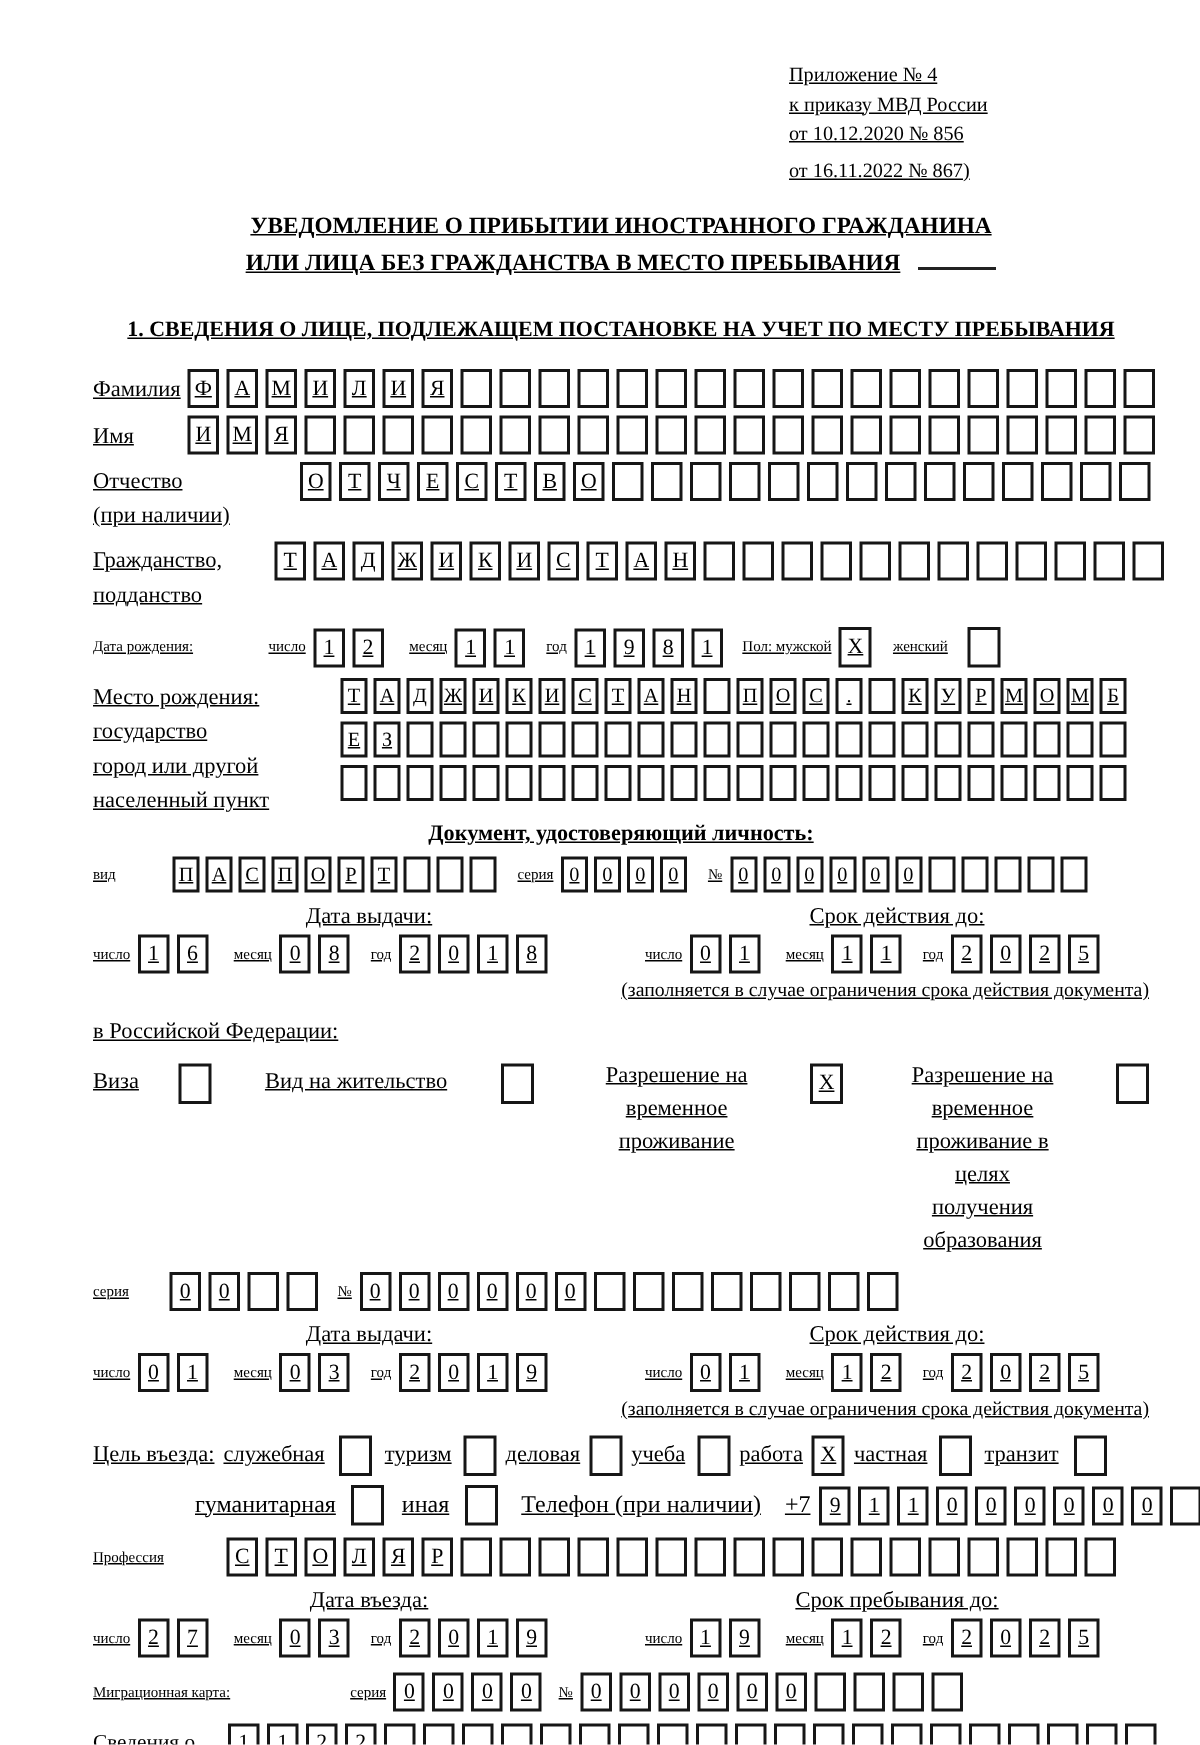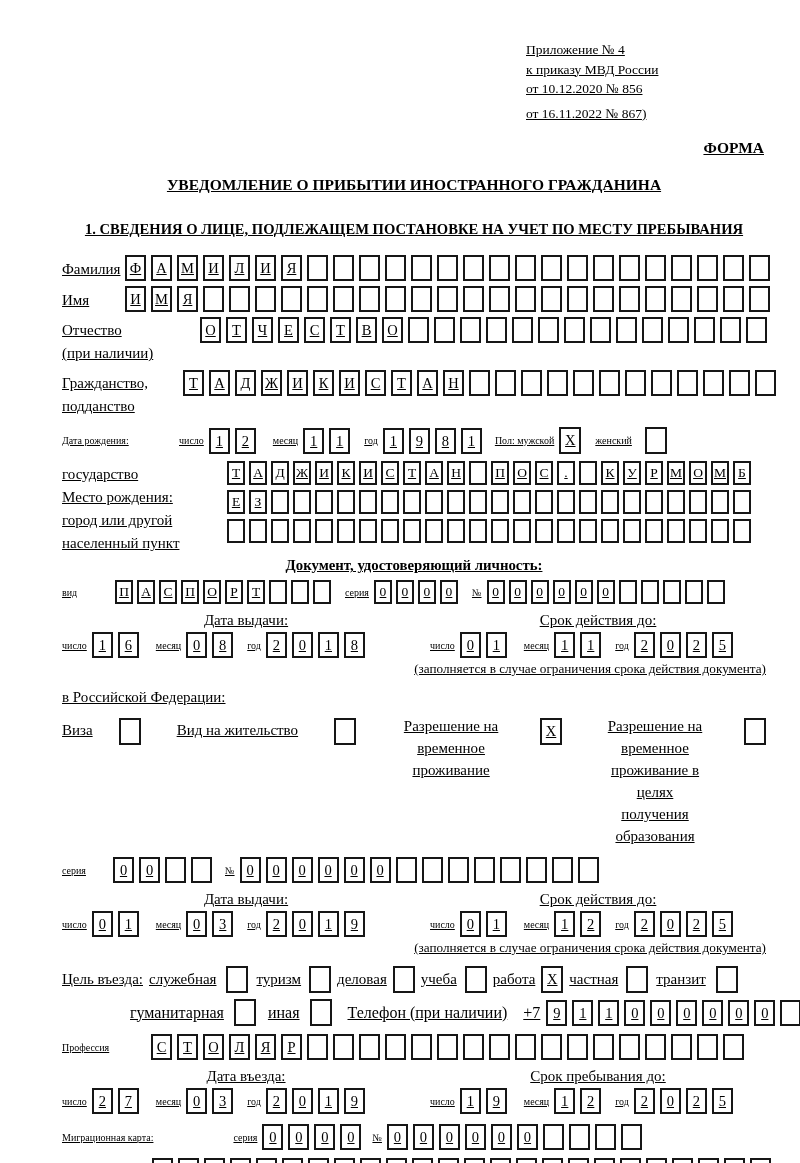--- a/index.html
+++ b/index.html
@@ -73,24 +73,26 @@
 
   <div class="annotation">
     <div>Приложение № 4</div>
     <div>к приказу МВД России</div>
     <div>от 10.12.2020 № 856</div>
     <div class="amend">
       <div>от 16.11.2022 № 867)</div>
     </div>
   </div>
 
-  <div class="form-label">ФОРМА</div>
 
   <div class="title">
     <div>УВЕДОМЛЕНИЕ О ПРИБЫТИИ ИНОСТРАННОГО ГРАЖДАНИНА</div>
+    <div>
+      <span>ИЛИ ЛИЦА БЕЗ ГРАЖДАНСТВА В МЕСТО ПРЕБЫВАНИЯ</span><span class="title-blank"></span>
+    </div>
   </div>
 
   <div class="section-title">1. СВЕДЕНИЯ О ЛИЦЕ, ПОДЛЕЖАЩЕМ ПОСТАНОВКЕ НА УЧЕТ ПО МЕСТУ ПРЕБЫВАНИЯ</div>
 
   <div class="frow">
     <span class="flabel" style="width:63px;">Фамилия</span>
     <span class="boxes">
         <span class="cbox">Ф</span>
         <span class="cbox">А</span>
         <span class="cbox">М</span>
@@ -237,22 +239,22 @@
         <span class="cbox">X</span>
       </span>
     <span class="dlbl ml14">женский</span>
     <span class="boxes cb ml8">
         <span class="cbox"></span>
       </span>
   </div>
 
   <div class="frow" style="margin-top:7px;margin-bottom:2px;">
     <span class="mlabel" style="width:165px;">
+      <div>Место рождения:</div>
       <div>государство</div>
-      <div>Место рождения:</div>
       <div>город или другой</div>
       <div>населенный пункт</div>
     </span>
     <span class="boxcol tight">
       <span class="boxes">
           <span class="cbox">Т</span>
           <span class="cbox">А</span>
           <span class="cbox">Д</span>
           <span class="cbox">Ж</span>
           <span class="cbox">И</span>

